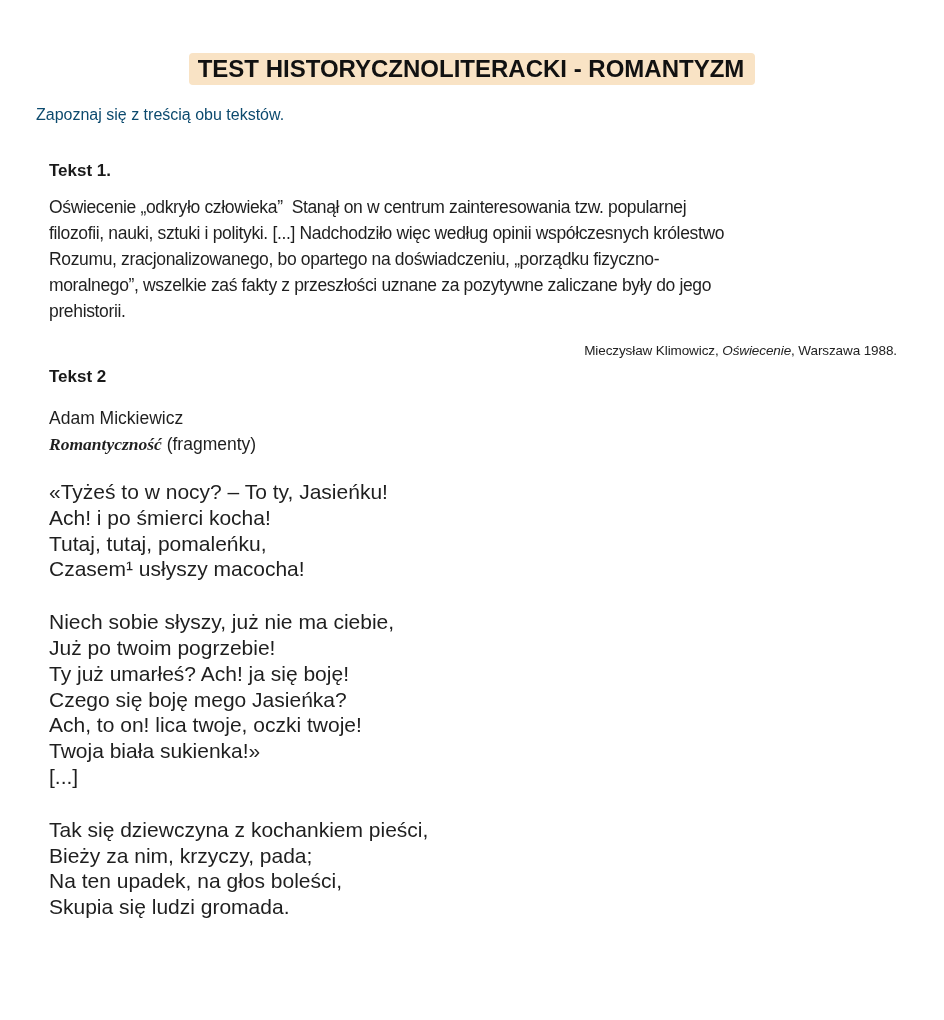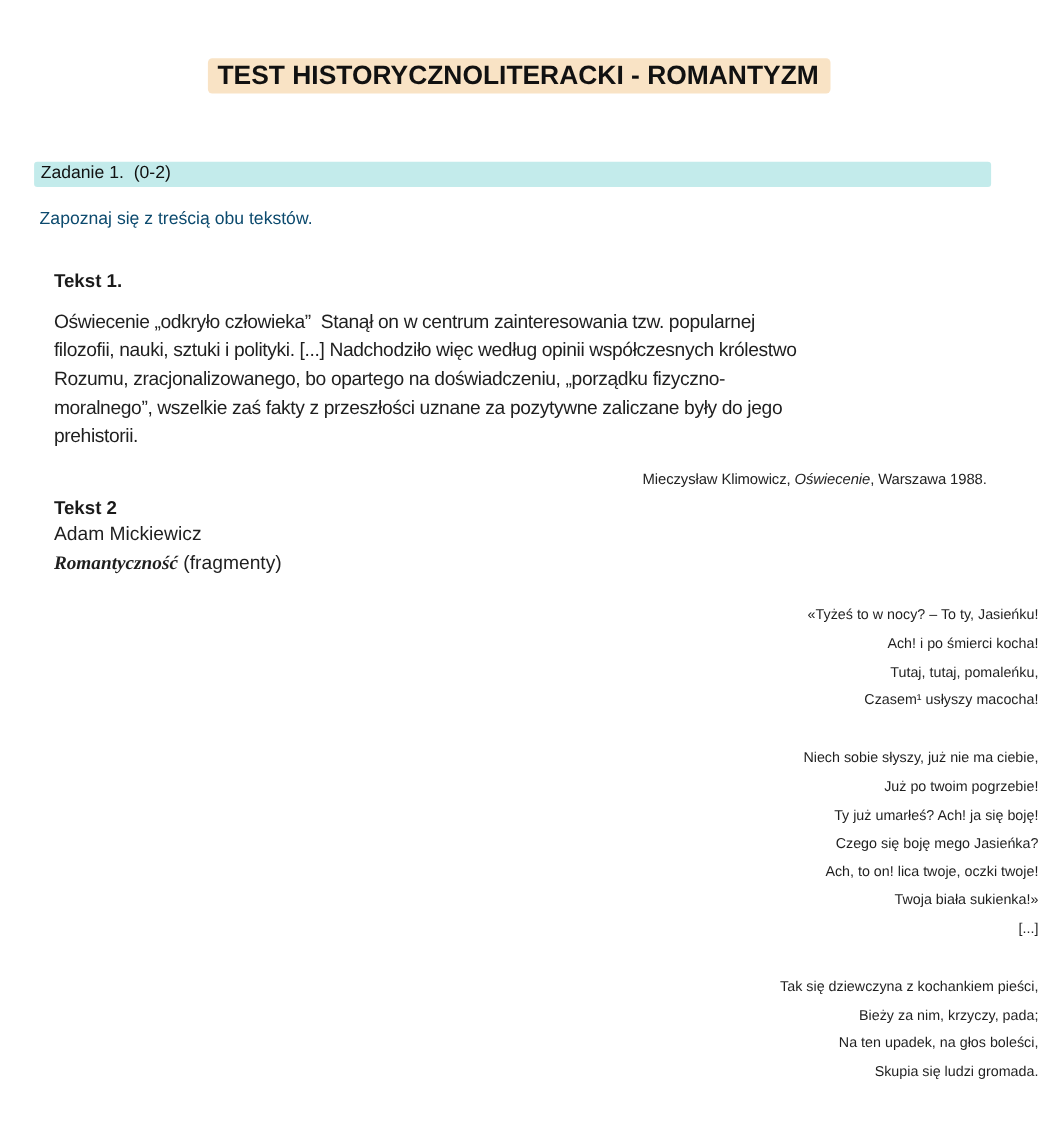--- a/index.html
+++ b/index.html
@@ -59,43 +59,42 @@
   }
   .attribution {
     margin: 19px 47px 0 0;
     text-align: right;
     font-size: 13.5px;
     letter-spacing: -0.1px;
     color: #222;
   }
   .attribution i { font-style: italic; }
   .author-block {
+    margin-top: 18px;
     font-size: 17.5px;
     line-height: 26px;
   }
   .author-block .work-title { font-weight: bold; font-style: italic; font-family: Liberation Serif, serif; }
   .stanza {
     margin-top: 22px;
-    font-size: 13px;
+    font-size: 21px;
     line-height: 25.8px;
     white-space: pre-wrap;
-    text-align: right;
   }
   .stanza + .stanza { margin-top: 27px; }
 </style>
 </head>
 <body>
 
 <div class="page">
 
   <div class="title-row">
     <h1 class="doc-title" style="background-color: rgb(249, 227, 197);">TEST HISTORYCZNOLITERACKI - ROMANTYZM</h1>
   </div>
 
-  <div class="task-bar" style="background-color: rgb(195, 235, 235);">Zadanie 1.  (0-2)</div>
 
   <p class="instruction">Zapoznaj się z treścią obu tekstów.</p>
 
   <section class="scan">
 
     <h2 class="tekst-heading">Tekst 1.</h2>
 
     <p class="scan-paragraph">Oświecenie „odkryło człowieka”  Stanął on w centrum zainteresowania tzw. popularnej
 filozofii, nauki, sztuki i polityki. [...] Nadchodziło więc według opinii współczesnych królestwo
 Rozumu, zracjonalizowanego, bo opartego na doświadczeniu, „porządku fizyczno-

